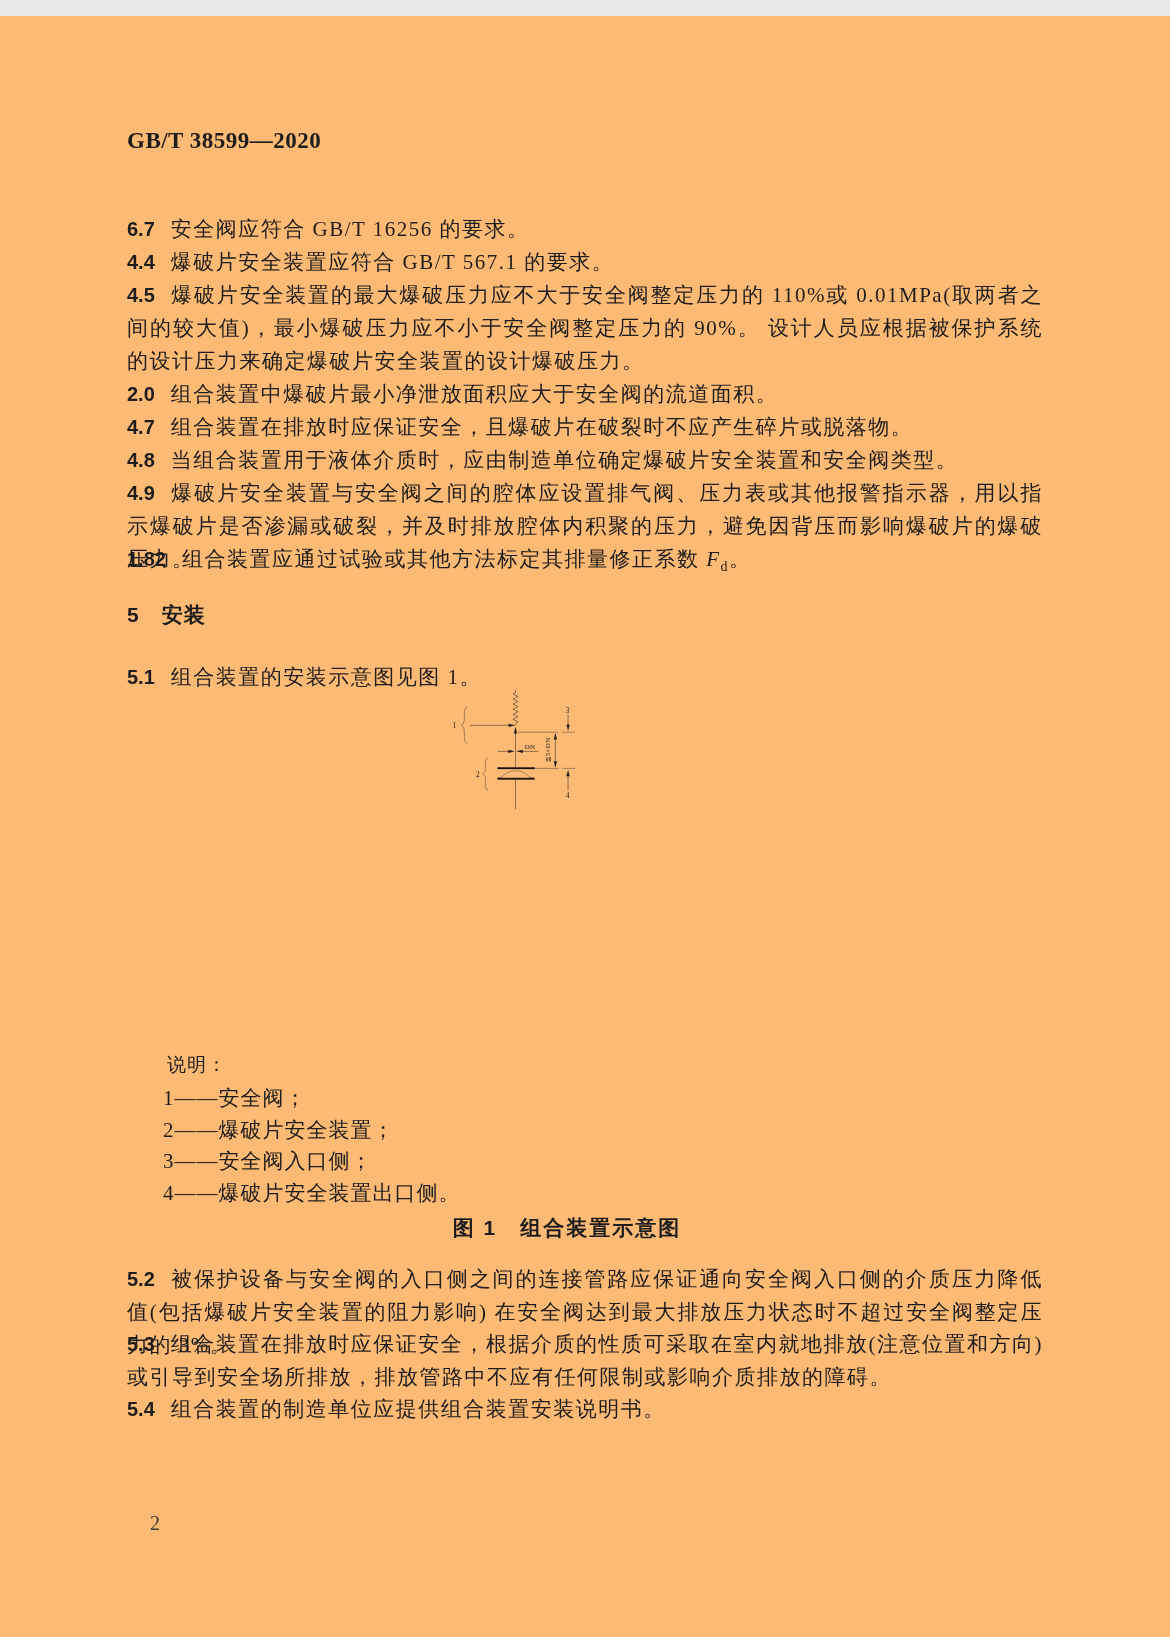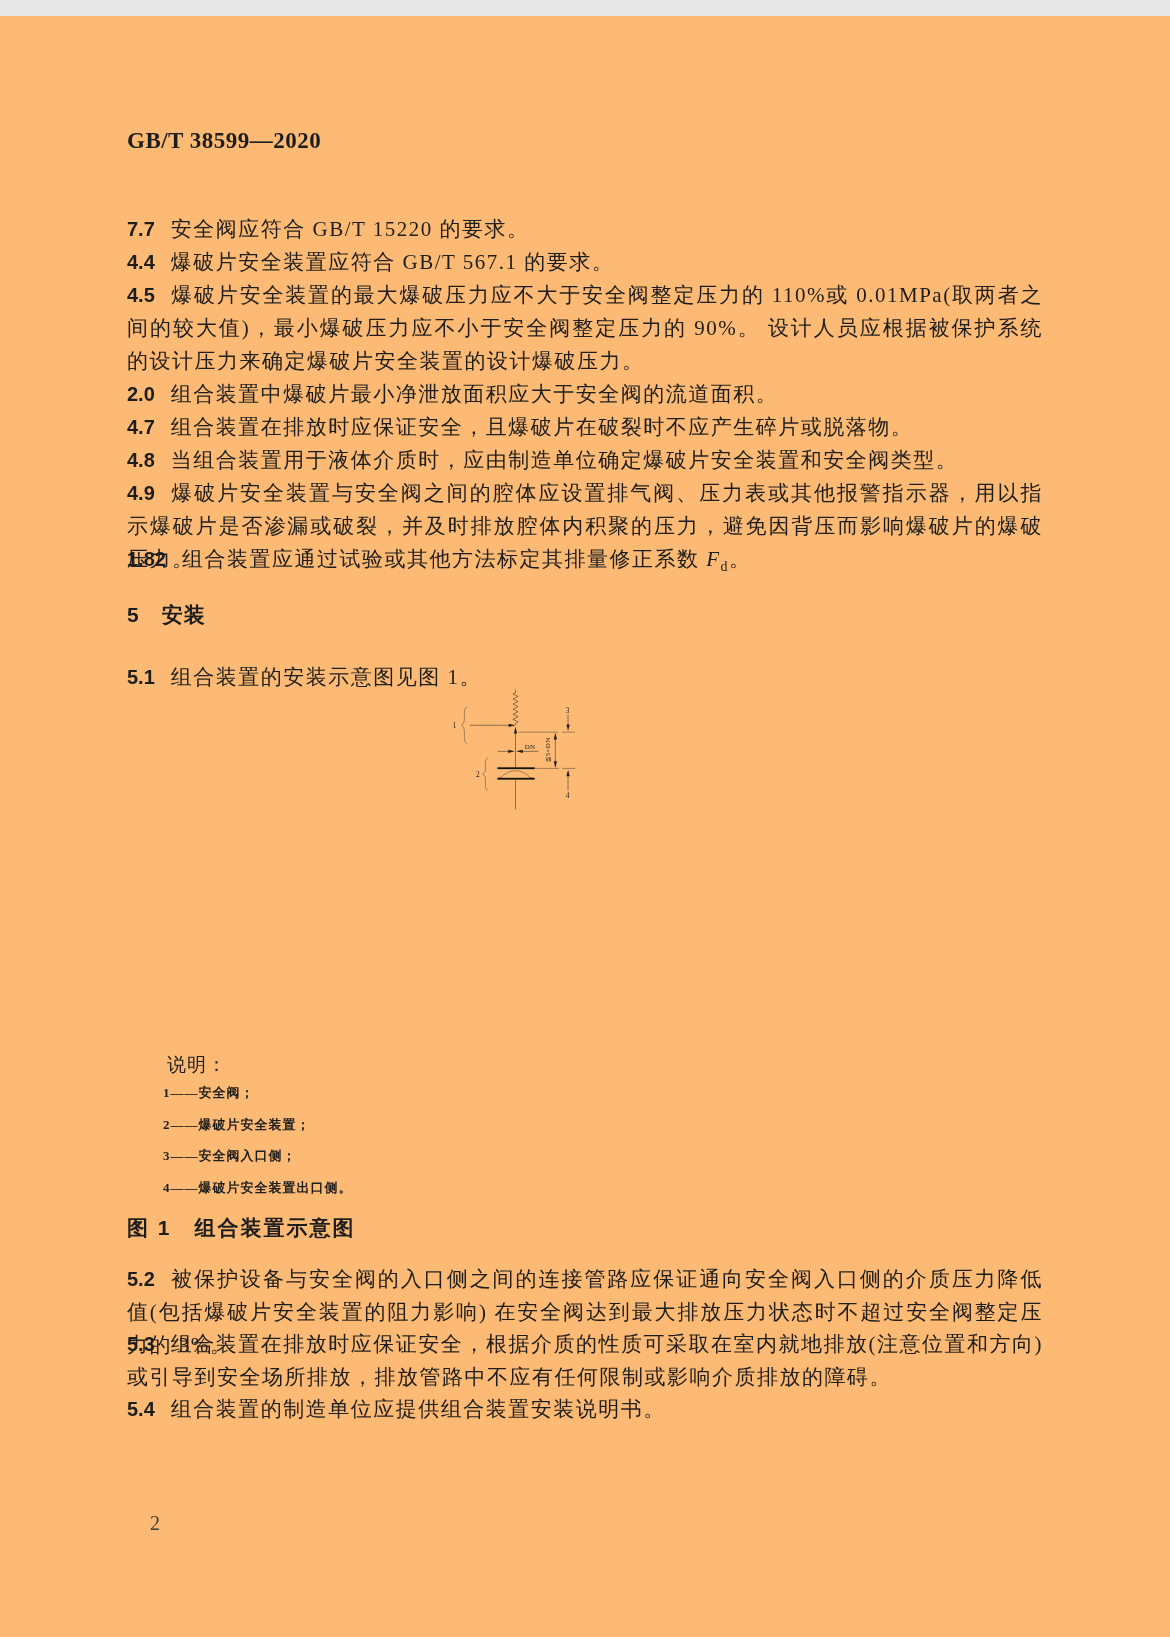--- a/index.html
+++ b/index.html
@@ -21,24 +21,24 @@
     font-family:"Liberation Sans",sans-serif;font-weight:bold;
     font-size:20px;margin-right:16px;letter-spacing:0;
   }
   .sec-head{
     left:127px;font-family:"Liberation Sans",sans-serif;font-weight:bold;
     font-size:21px;letter-spacing:1px;
   }
   .sec-head .sec-num{margin-right:22px;}
   .fsym{font-style:italic;font-family:"Liberation Serif",serif;}
   .fsub{font-size:14px;vertical-align:-5px;}
-  .legend{left:163px;font-size:13px;letter-spacing:1px;font-weight:bold;}
+  .legend{left:163px;font-size:21px;letter-spacing:1px;}
   .legend-title{left:167px;font-size:19px;letter-spacing:1px;}
   .fig-caption{
-    left:127px;width:880px;text-align:left;font-weight:bold;
+    left:127px;width:880px;text-align:center;font-weight:bold;
     font-family:"Liberation Sans",sans-serif;font-size:21px;letter-spacing:2px;
   }
   .page-num{left:150px;top:1496px;font-size:20px;color:#3a3a3a;}
   .figure-svg{left:380px;top:660px;}
   .figure-svg line,.figure-svg path,.figure-svg polyline{
     stroke:#1e1e1e;fill:none;stroke-width:1.4;
   }
   .figure-svg .thin{stroke-width:1.1;}
   .figure-svg polygon{fill:#1e1e1e;stroke:none;}
   .figure-svg rect{fill:#111;stroke:none;}
@@ -48,21 +48,21 @@
   .figure-svg text.dim{font-size:19px;letter-spacing:1px;}
 </style>
 </head>
 <body>
 
 <div class="page">
 
   <div class="abs doc-header">GB/T 38599—2020</div>
 
   <div class="abs para" style="top:197px">
-    <span class="num">7.7</span><span>安全阀应符合 GB/T 15220 的要求。</span>
+    <span class="num">6.7</span><span>安全阀应符合 GB/T 16256 的要求。</span>
   </div>
   <div class="abs para" style="top:230px">
     <span class="num">4.4</span><span>爆破片安全装置应符合 GB/T 567.1 的要求。</span>
   </div>
   <div class="abs para" style="top:263px">
     <span class="num">4.5</span><span>爆破片安全装置的最大爆破压力应不大于安全阀整定压力的 110%或 0.01MPa(取两者之间的较大值)，最小爆破压力应不小于安全阀整定压力的 90%。 设计人员应根据被保护系统的设计压力来确定爆破片安全装置的设计爆破压力。</span>
   </div>
   <div class="abs para" style="top:362px">
     <span class="num">2.0</span><span>组合装置中爆破片最小净泄放面积应大于安全阀的流道面积。</span>
   </div>

